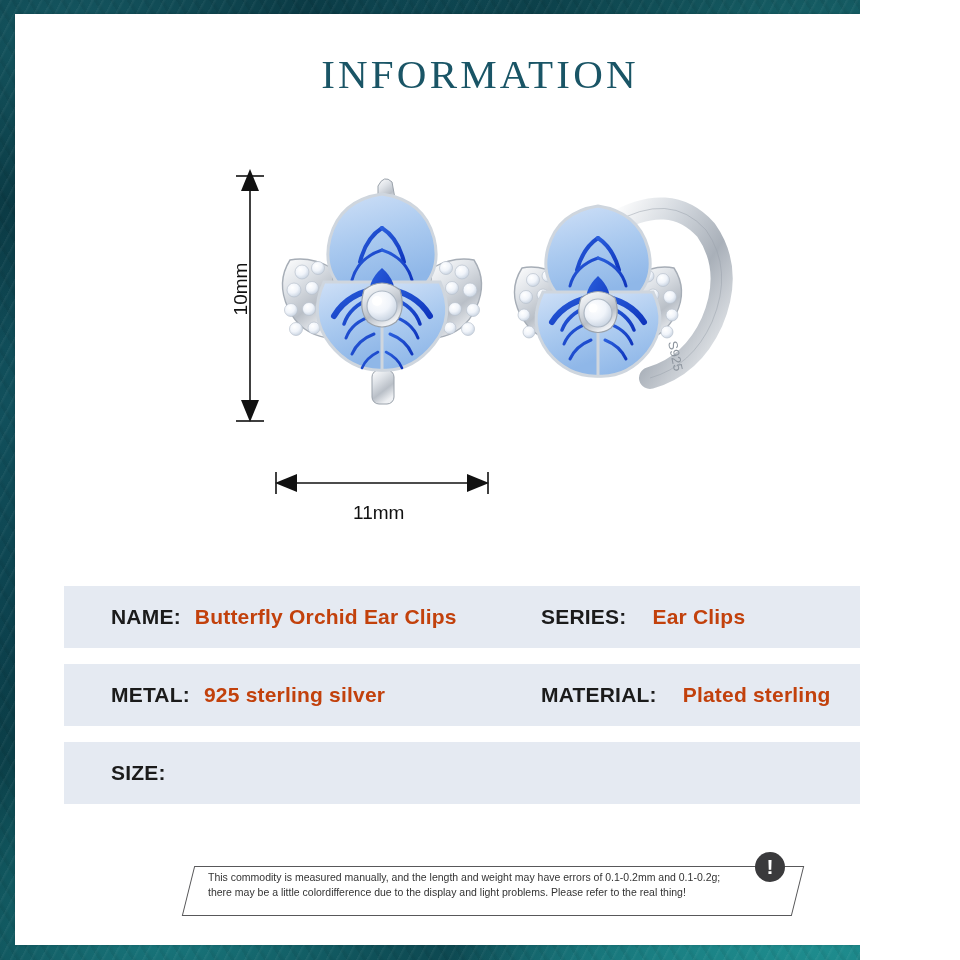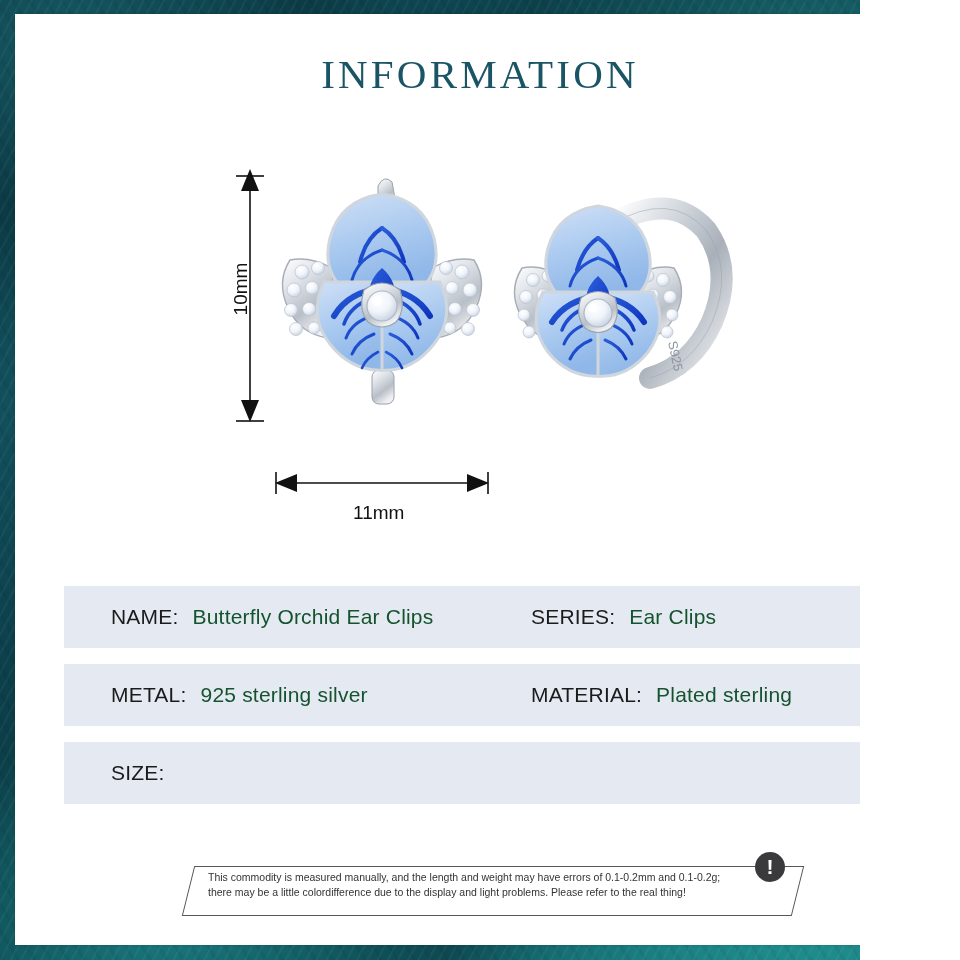--- a/index.html
+++ b/index.html
@@ -104,31 +104,32 @@
     background: #e5eaf2;
     height: 62px;
     margin-bottom: 16px;
     display: flex;
     align-items: center;
   }
   .spec-cell {
     display: flex;
     align-items: baseline;
     white-space: nowrap;
+    font-weight: bold;
   }
   .spec-cell.left  { margin-left: 47px; width: 420px; }
-  .spec-cell.right { margin-left: 0; }
+  .spec-cell.right { margin-left: 10px; gap: 12px; }
   .spec-key {
     font-size: 21px;
     color: #1b1b1b;
     letter-spacing: 0.2px;
   }
   .spec-val {
     font-size: 21px;
-    color: #14532d;
+    color: #c2410c;
     margin-left: 14px;
     letter-spacing: 0.2px;
   }
 
   
   #disclaimer-wrap {
     position: absolute;
     left: 155px;
     top: 838px;
     width: 660px;

